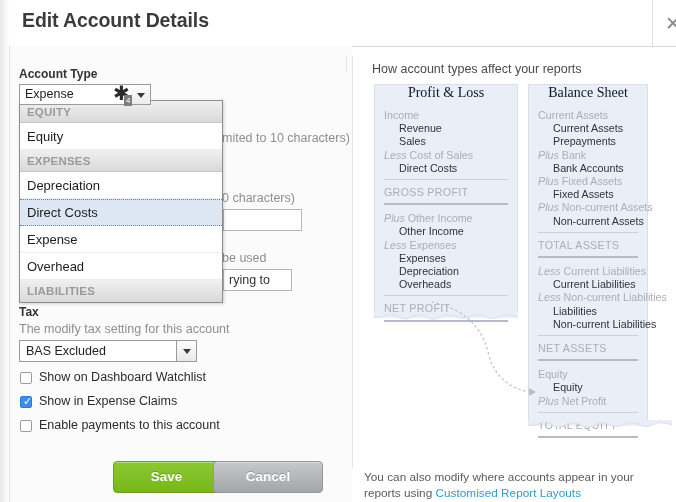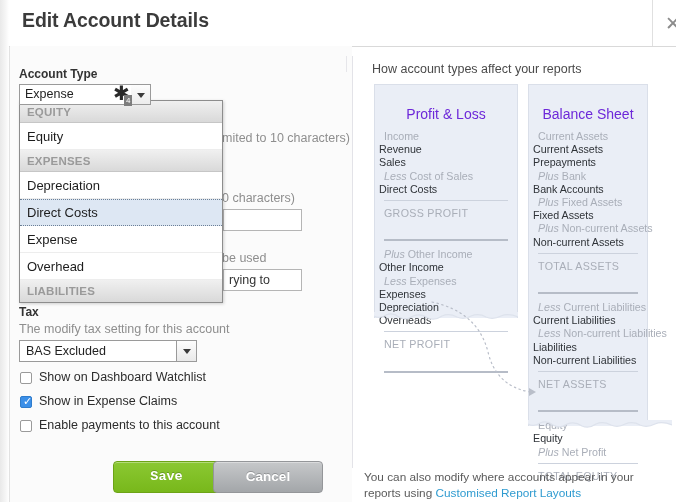--- a/index.html
+++ b/index.html
@@ -169,52 +169,51 @@
     height: 32px; border-radius: 4px; text-align: center;
     font-size: 13.5px; font-weight: bold; color: #ffffff;
     line-height: 30px; cursor: pointer;
     text-shadow: 0 -1px 0 rgba(0,0,0,0.22);
   }
   .btn-save {
     left: 113px; top: 461px; width: 107px;
     background: linear-gradient(to bottom, #8bc832 0%, #78b81b 100%);
     border: 1px solid #6ca316;
     box-shadow: inset 0 1px 0 rgba(255,255,255,0.35);
-    font-family: Liberation Mono, monospace;
   }
   .btn-cancel {
     left: 213px; top: 461px; width: 110px;
     background: linear-gradient(to bottom, #c6c8ca 0%, #a3a6a9 100%);
     border: 1px solid #949699;
     box-shadow: inset 0 1px 0 rgba(255,255,255,0.35);
   }
   
   .reports-head {
     position: absolute; left: 372px; top: 62px;
     font-size: 12.5px; font-weight: normal; color: #4a4a4a;
   }
   .paper {
     position: absolute;
     background: #eaeef6;
     border: 1px solid #dadfe9;
     border-bottom: none;
     box-sizing: border-box;
   }
   .paper-title {
-    text-align: center; font-size: 14px; color: #6d28d9;
-    padding-top: 21px; padding-bottom: 8px;
-    font-family: Liberation Sans, sans-serif;
+    text-align: center; font-size: 14px; color: #0f172a;
+    padding-top: 0; padding-bottom: 8px;
+    font-family: Liberation Serif, serif;
   }
   .r-line { font-size: 10.7px; line-height: 13.2px; white-space: nowrap; }
   .r-head  { color: #a9aeb8; padding-left: 9px; }
   .r-head i { }
-  .r-item  { color: #2f3338; padding-left: 4px; }
+  .r-item  { color: #2f3338; padding-left: 24px; }
   .r-total {
     color: #a9aeb8; padding-left: 9px; letter-spacing: 0.3px;
-    padding-top: 6px; padding-bottom: 18px;
+    padding-top: 6px; padding-bottom: 3px;
   }
   .r-gap { height: 7px; }
   .rule-thin {
     height: 1px; background: #ccd2dd; margin: 4px 9px 0 9px;
   }
   .rule-thick {
     height: 2px; background: #b6bcc7; margin: 1px 9px 0 9px;
   }
   .torn {
     position: absolute; left: 0; width: 100%; height: 10px;
@@ -244,21 +243,21 @@
   <div class="form-col"></div>
   <div class="vdivider"></div>
   <div class="vdivider-nub"></div>
 
   <div class="field-label" style="left:19px; top:67px;">Account Type</div>
 
   <div class="hint" style="left:222px; top:131px;">mited to 10 characters)</div>
   <div class="hint" style="left:222px; top:191px;">0 characters)</div>
   <div class="text-input" style="left:223px; top:209px; width:79px;"></div>
   <div class="hint" style="left:222px; top:251px;">be used</div>
-  <div class="text-input" style="left:223px; top:269px; width:79px;">rying to</div>
+  <div class="text-input" style="left:223px; top:269px; width:69px;">rying to</div>
 
   <div class="acct-select">
     <span class="val">Expense</span>
   </div>
   <div class="acct-arrow-box">
     <span class="caret"></span>
   </div>
 
   <div class="dropdown-list">
 

